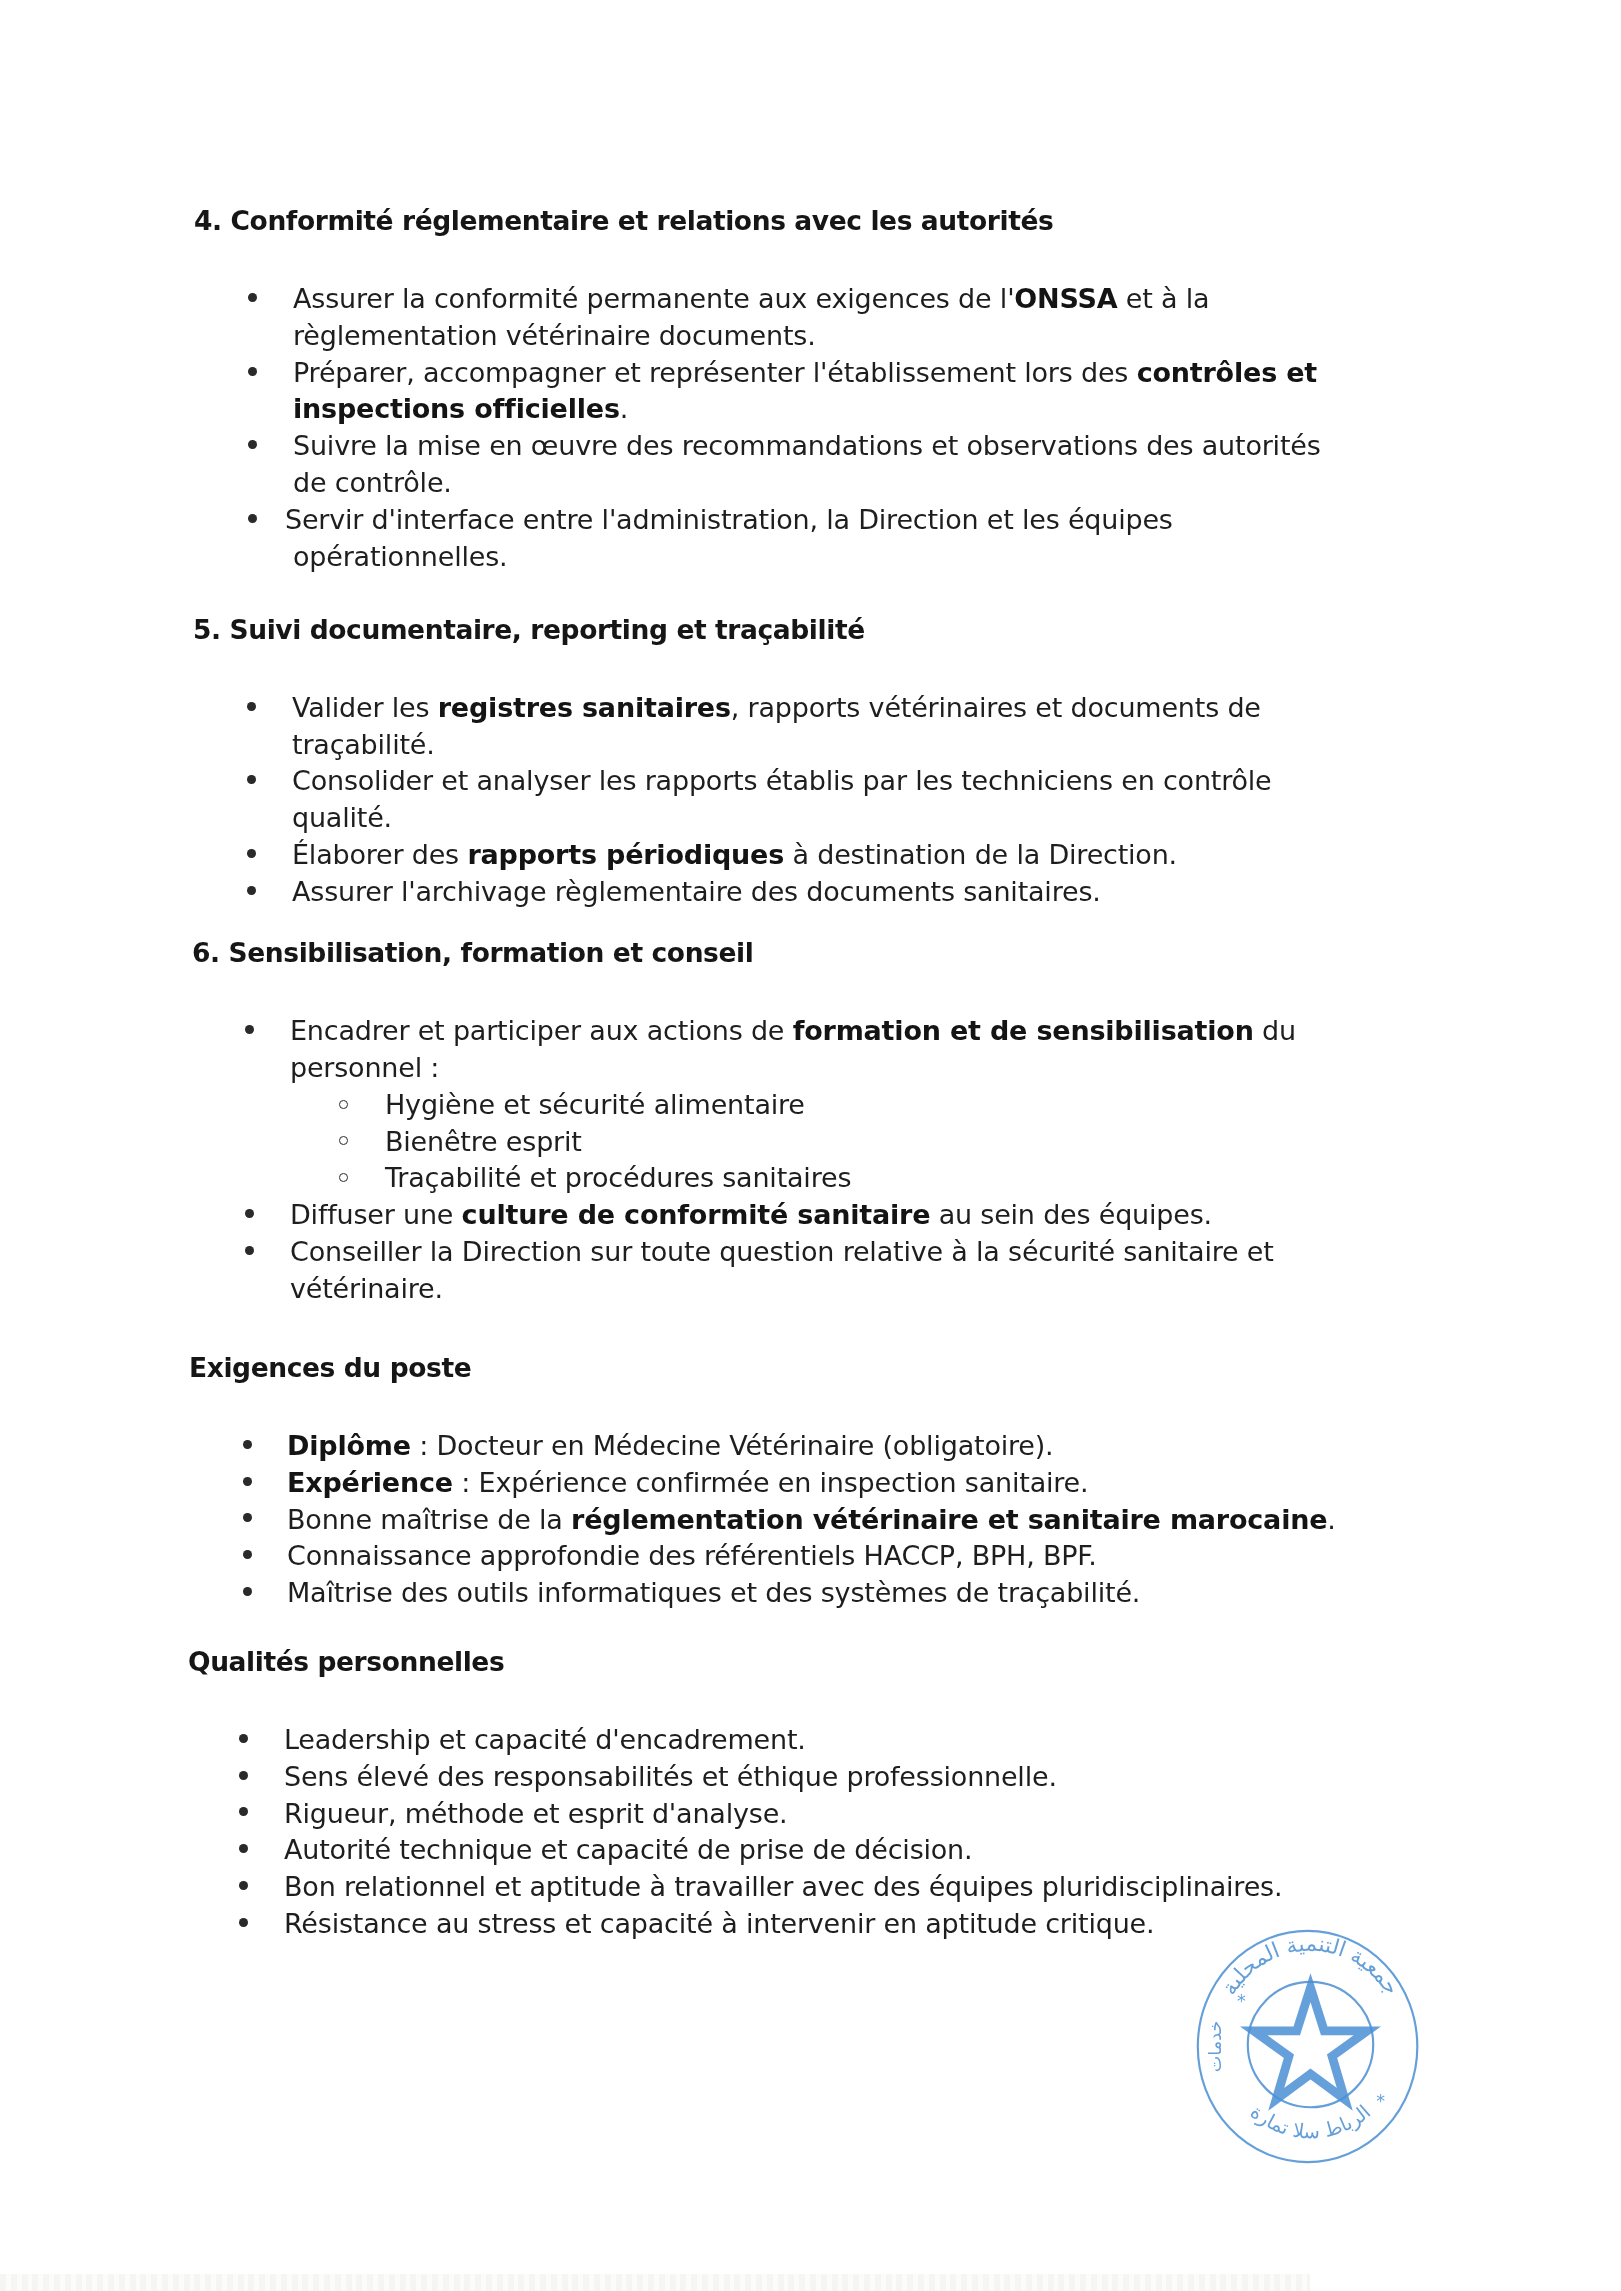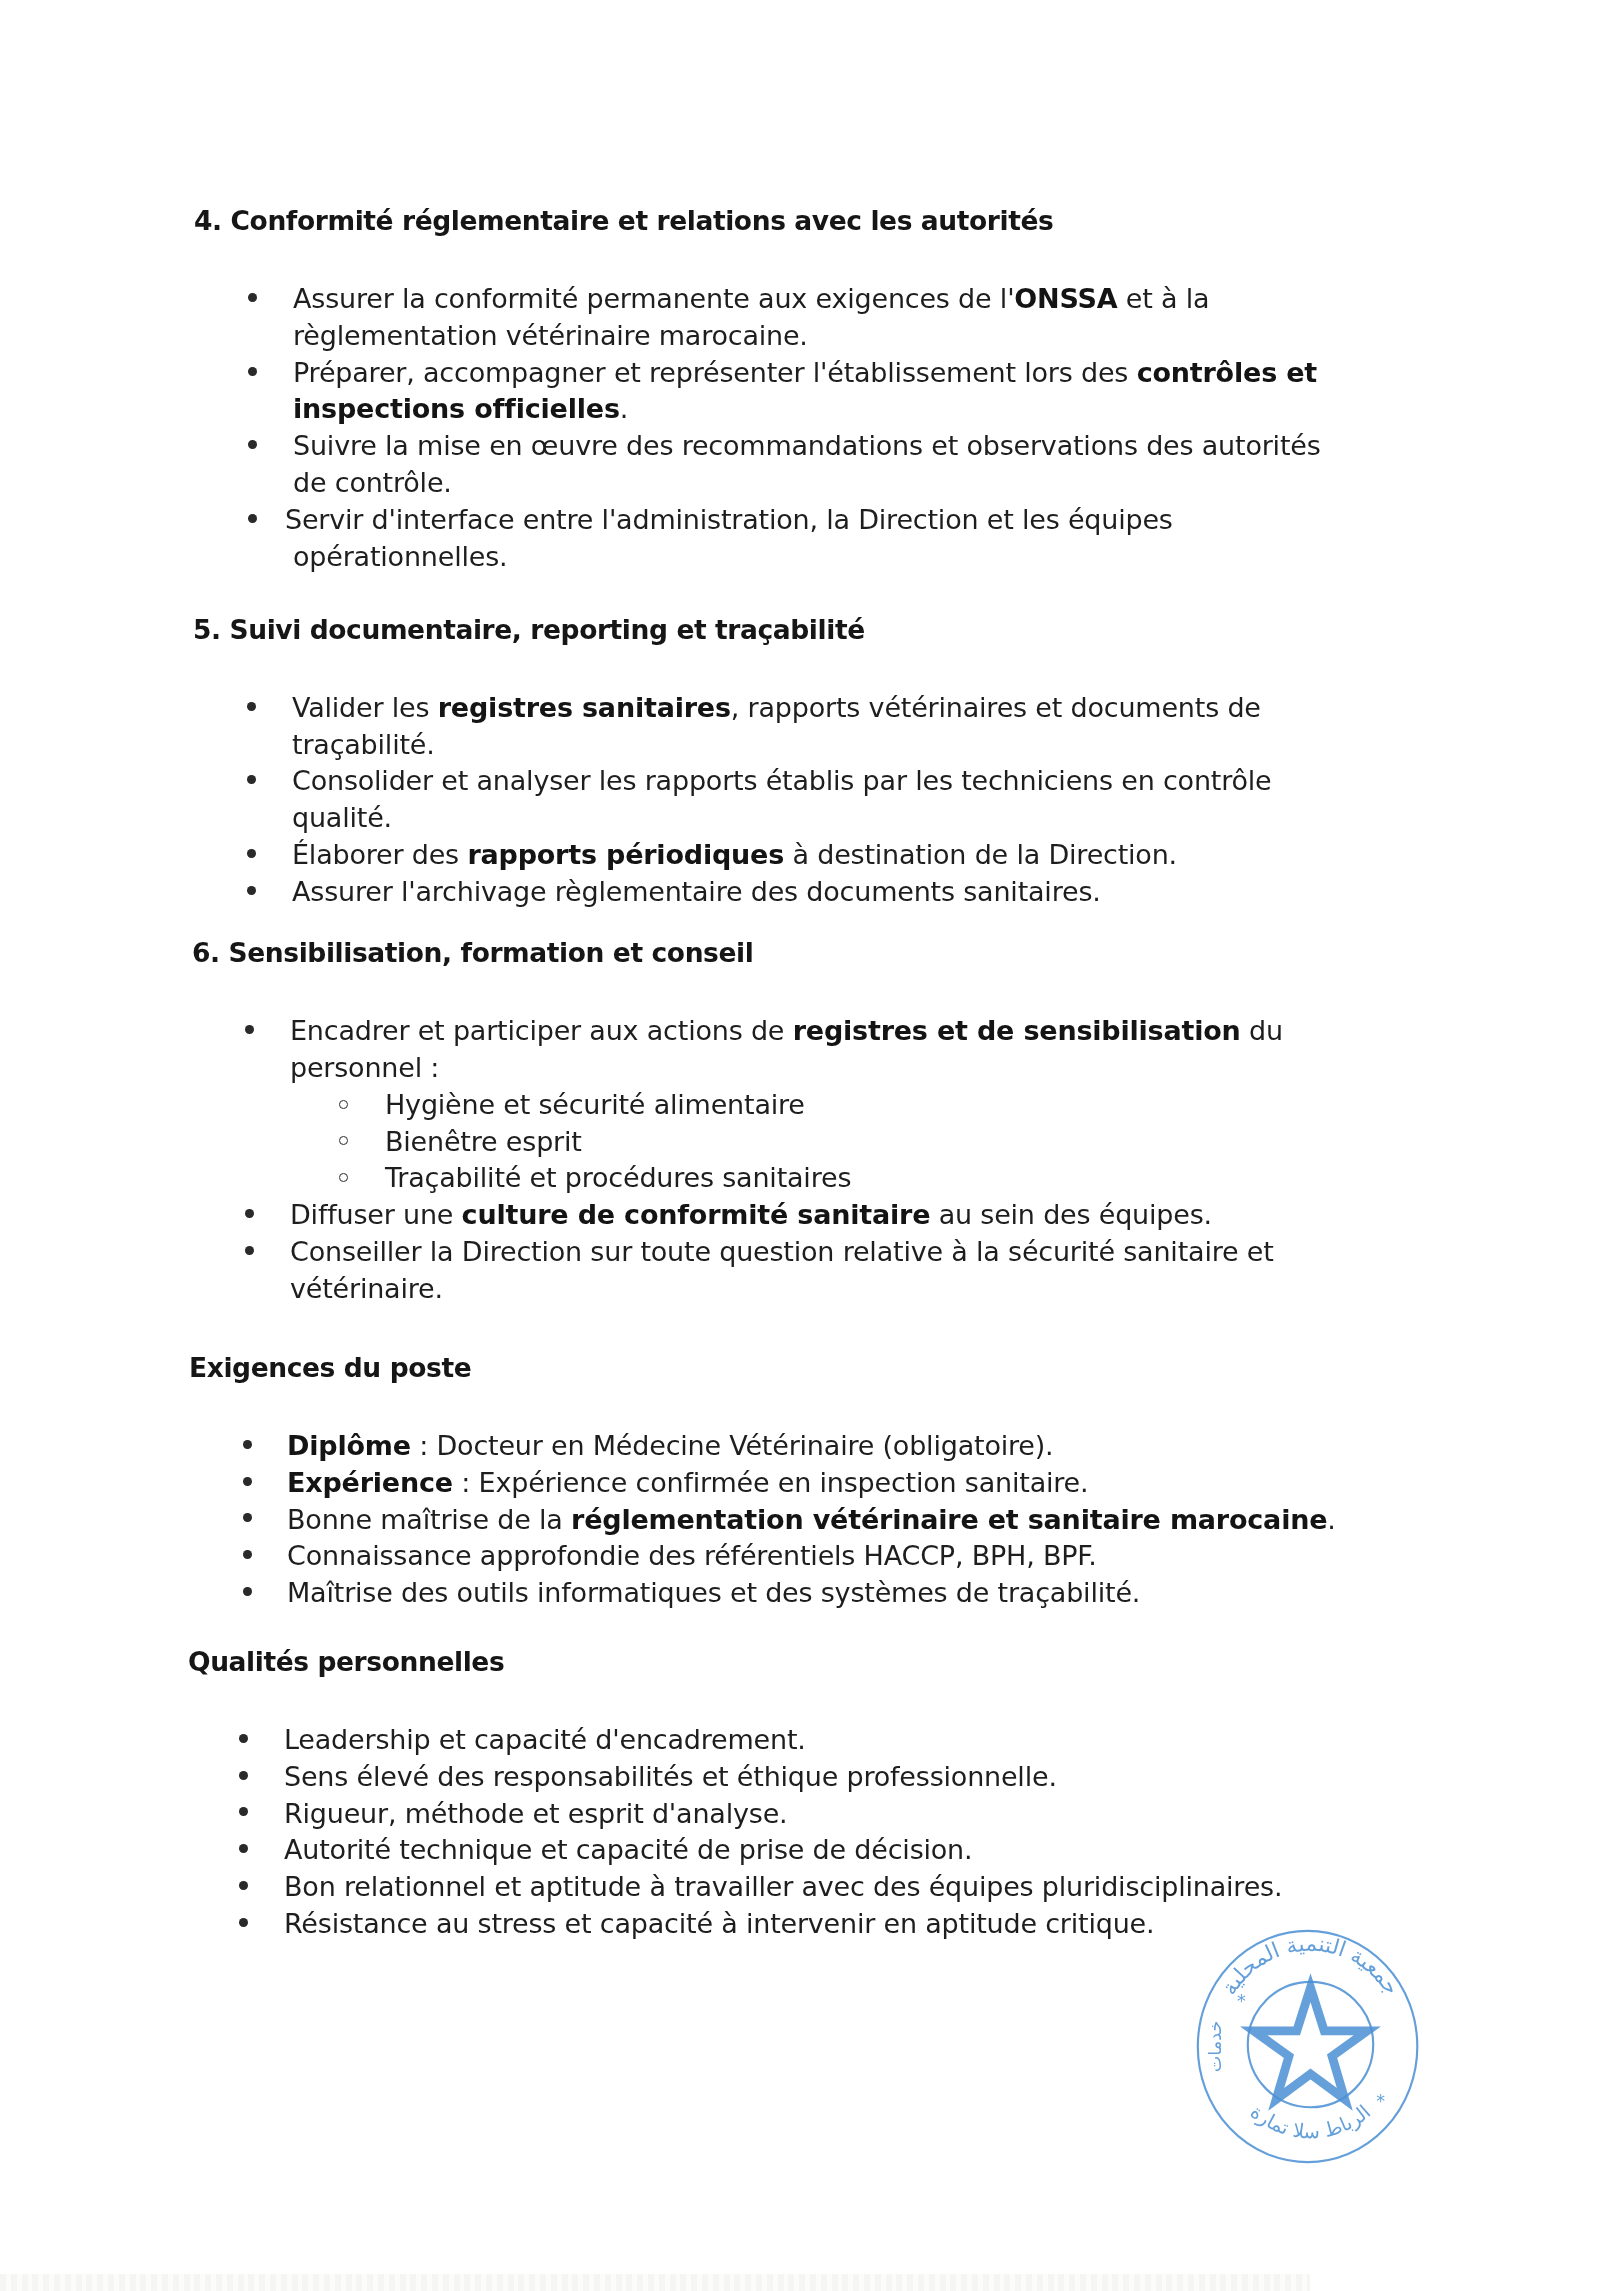--- a/index.html
+++ b/index.html
@@ -40,21 +40,21 @@
   .stamp { position: absolute; left: 1188px; top: 1921px; width: 245px; height: 250px; }
 </style>
 </head>
 <body>
 
 <div class="page">
   <div id="content">
       <div class="heading" style="left: 194px; top: 208px;">4. Conformité réglementaire et relations avec les autorités</div>
       <div class="bullet" style="left: 248px; top: 293px;"></div>
       <div class="line" style="left: 293px; top: 285px;"><span>Assurer la conformité permanente aux exigences de l'</span><b>ONSSA</b><span> et à la</span></div>
-      <div class="line" style="left: 293px; top: 322px;"><span>règlementation vétérinaire marocaine.</span></div>
+      <div class="line" style="left: 293px; top: 322px;"><span>règlementation vétérinaire documents.</span></div>
       <div class="bullet" style="left: 248px; top: 367px;"></div>
       <div class="line" style="left: 293px; top: 359px;"><span>Préparer, accompagner et représenter l'établissement lors des </span><b>contrôles et</b></div>
       <div class="line" style="left: 293px; top: 395px;"><b>inspections officielles</b><span>.</span></div>
       <div class="bullet" style="left: 248px; top: 440px;"></div>
       <div class="line" style="left: 293px; top: 432px;"><span>Suivre la mise en œuvre des recommandations et observations des autorités</span></div>
       <div class="line" style="left: 293px; top: 469px;"><span>de contrôle.</span></div>
       <div class="bullet" style="left: 248px; top: 514px;"></div>
       <div class="line" style="left: 285px; top: 506px;"><span>Servir d'interface entre l'administration, la Direction et les équipes</span></div>
       <div class="line" style="left: 293px; top: 543px;"><span>opérationnelles.</span></div>
       <div class="heading" style="left: 193px; top: 617px;">5. Suivi documentaire, reporting et traçabilité</div>
@@ -63,21 +63,21 @@
       <div class="line" style="left: 292px; top: 731px;"><span>traçabilité.</span></div>
       <div class="bullet" style="left: 247px; top: 775px;"></div>
       <div class="line" style="left: 292px; top: 767px;"><span>Consolider et analyser les rapports établis par les techniciens en contrôle</span></div>
       <div class="line" style="left: 292px; top: 804px;"><span>qualité.</span></div>
       <div class="bullet" style="left: 247px; top: 849px;"></div>
       <div class="line" style="left: 292px; top: 841px;"><span>Élaborer des </span><b>rapports périodiques</b><span> à destination de la Direction.</span></div>
       <div class="bullet" style="left: 247px; top: 886px;"></div>
       <div class="line" style="left: 292px; top: 878px;"><span>Assurer l'archivage règlementaire des documents sanitaires.</span></div>
       <div class="heading" style="left: 192px; top: 940px;">6. Sensibilisation, formation et conseil</div>
       <div class="bullet" style="left: 245px; top: 1025px;"></div>
-      <div class="line" style="left: 290px; top: 1017px;"><span>Encadrer et participer aux actions de </span><b>registres et de sensibilisation</b><span> du</span></div>
+      <div class="line" style="left: 290px; top: 1017px;"><span>Encadrer et participer aux actions de </span><b>formation et de sensibilisation</b><span> du</span></div>
       <div class="line" style="left: 290px; top: 1054px;"><span>personnel :</span></div>
       <div class="sub-bullet" style="left: 339px; top: 1100px;"></div>
       <div class="line" style="left: 385px; top: 1091px;">Hygiène et sécurité alimentaire</div>
       <div class="sub-bullet" style="left: 339px; top: 1136px;"></div>
       <div class="line" style="left: 385px; top: 1128px;">Bienêtre esprit</div>
       <div class="sub-bullet" style="left: 339px; top: 1173px;"></div>
       <div class="line" style="left: 385px; top: 1164px;">Traçabilité et procédures sanitaires</div>
       <div class="bullet" style="left: 245px; top: 1209px;"></div>
       <div class="line" style="left: 290px; top: 1201px;"><span>Diffuser une </span><b>culture de conformité sanitaire</b><span> au sein des équipes.</span></div>
       <div class="bullet" style="left: 245px; top: 1246px;"></div>

